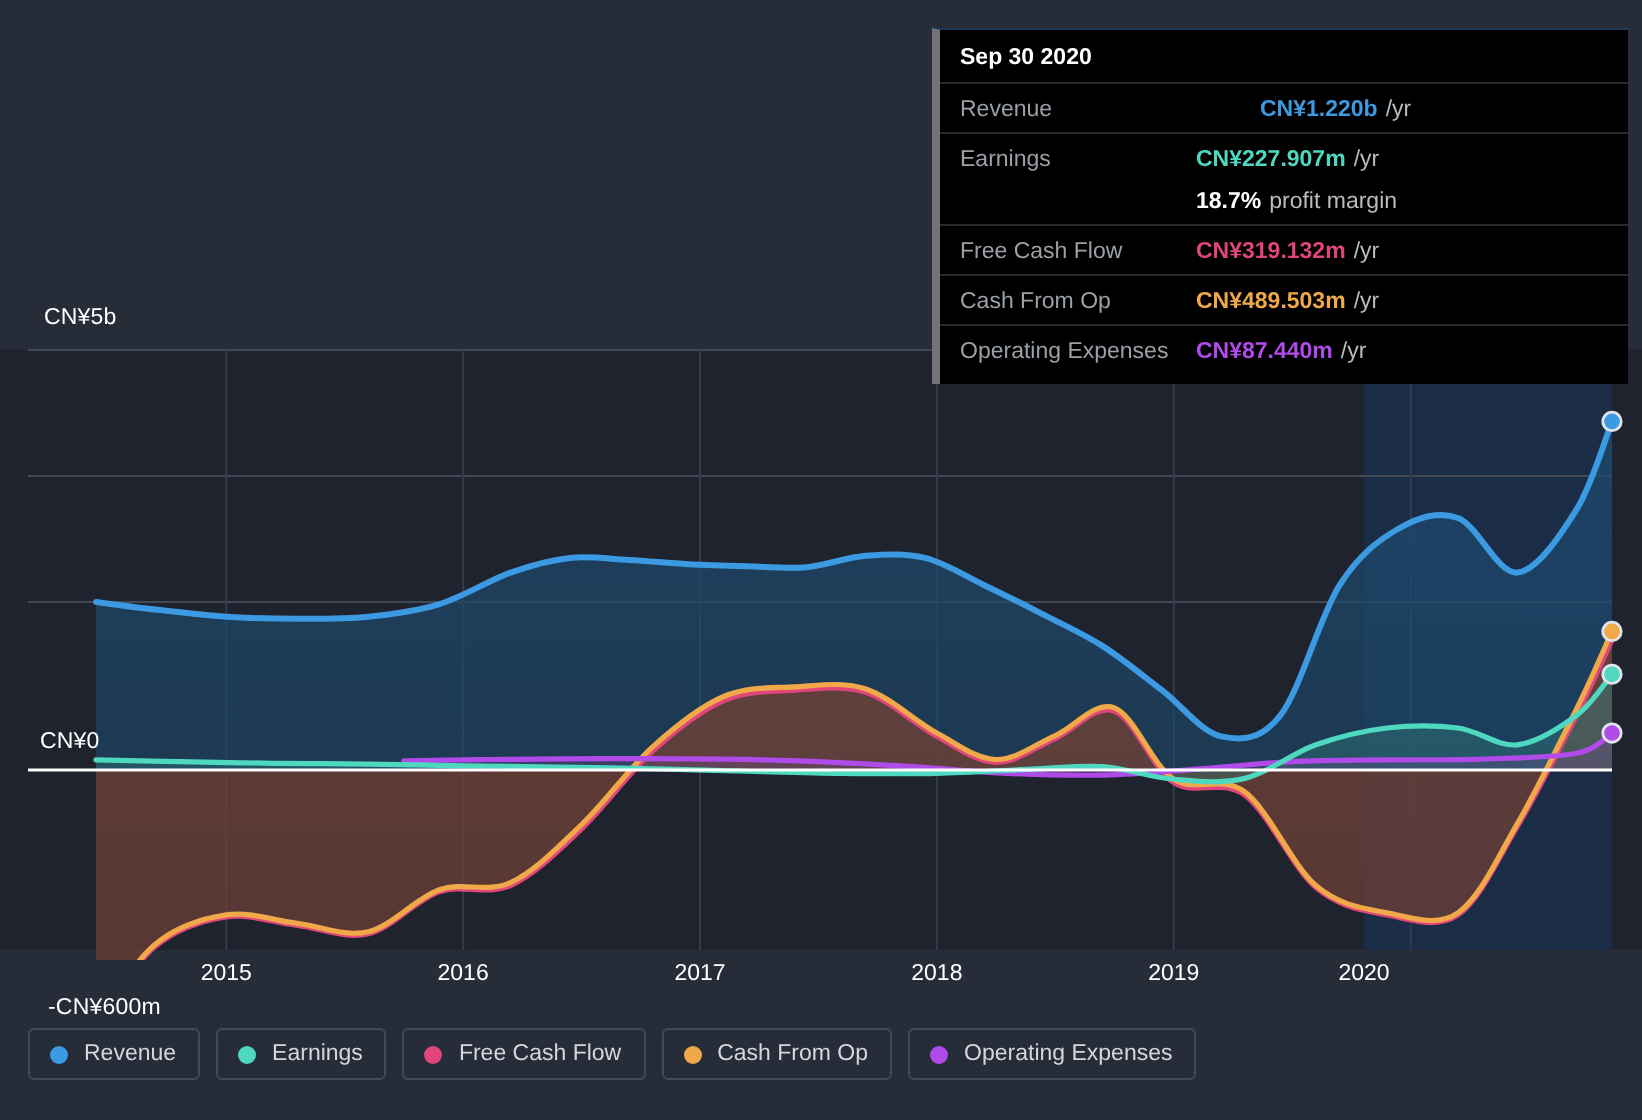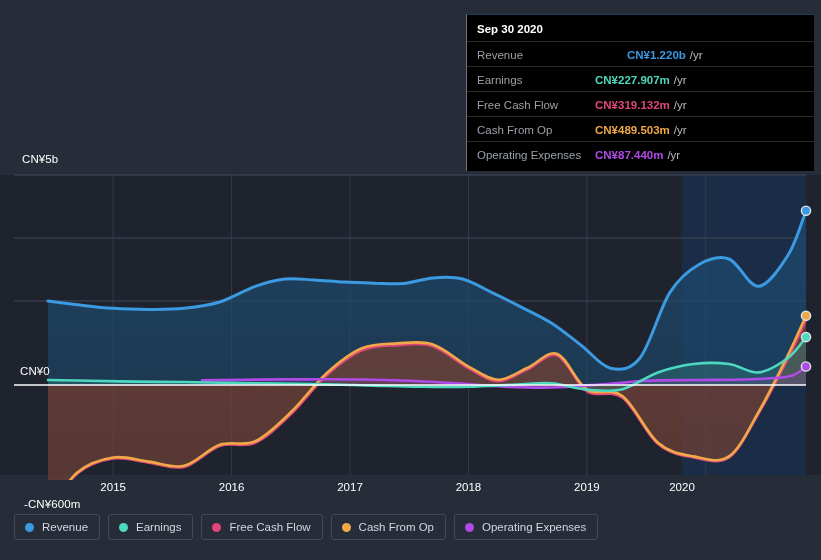--- a/index.html
+++ b/index.html
@@ -47,21 +47,21 @@
   }
 
   
   #tooltip {
     position: absolute;
     left: 466px;
     top: 14px;
     width: 348px;
     background: #000000;
     border-top: 1px solid #1b3a5c;
-    border-left: 1px solid #737373;
+    border-left: 4px solid #737373;
     box-sizing: border-box;
     padding: 7px 0 5px 0;
     z-index: 30;
   }
   #tooltip .tt-date {
     color: #ffffff;
     font-size: 11.5px;
     font-weight: bold;
     padding: 1px 10px 6px 10px;
   }
@@ -198,20 +198,24 @@
     <div class="tt-date">Sep 30 2020</div>
     <div id="tt-rows">
         <div class="tt-row">
           <div class="tt-key">Revenue</div>
           <div><span class="tt-val" style="color: rgb(59, 154, 225); margin-left: 32px;">CN¥1.220b</span><span class="tt-unit">/yr</span></div>
         </div>
         <div class="tt-row">
           <div class="tt-key">Earnings</div>
           <div><span class="tt-val" style="color: rgb(79, 216, 192);">CN¥227.907m</span><span class="tt-unit">/yr</span></div>
         </div>
+        <div class="tt-row no-rule">
+          <div class="tt-key"></div>
+          <div><span class="tt-val" style="color: rgb(255, 255, 255);">18.7%</span><span class="tt-unit">profit margin</span></div>
+        </div>
         <div class="tt-row">
           <div class="tt-key">Free Cash Flow</div>
           <div><span class="tt-val" style="color: rgb(224, 70, 124);">CN¥319.132m</span><span class="tt-unit">/yr</span></div>
         </div>
         <div class="tt-row">
           <div class="tt-key">Cash From Op</div>
           <div><span class="tt-val" style="color: rgb(240, 168, 72);">CN¥489.503m</span><span class="tt-unit">/yr</span></div>
         </div>
         <div class="tt-row">
           <div class="tt-key">Operating Expenses</div>

